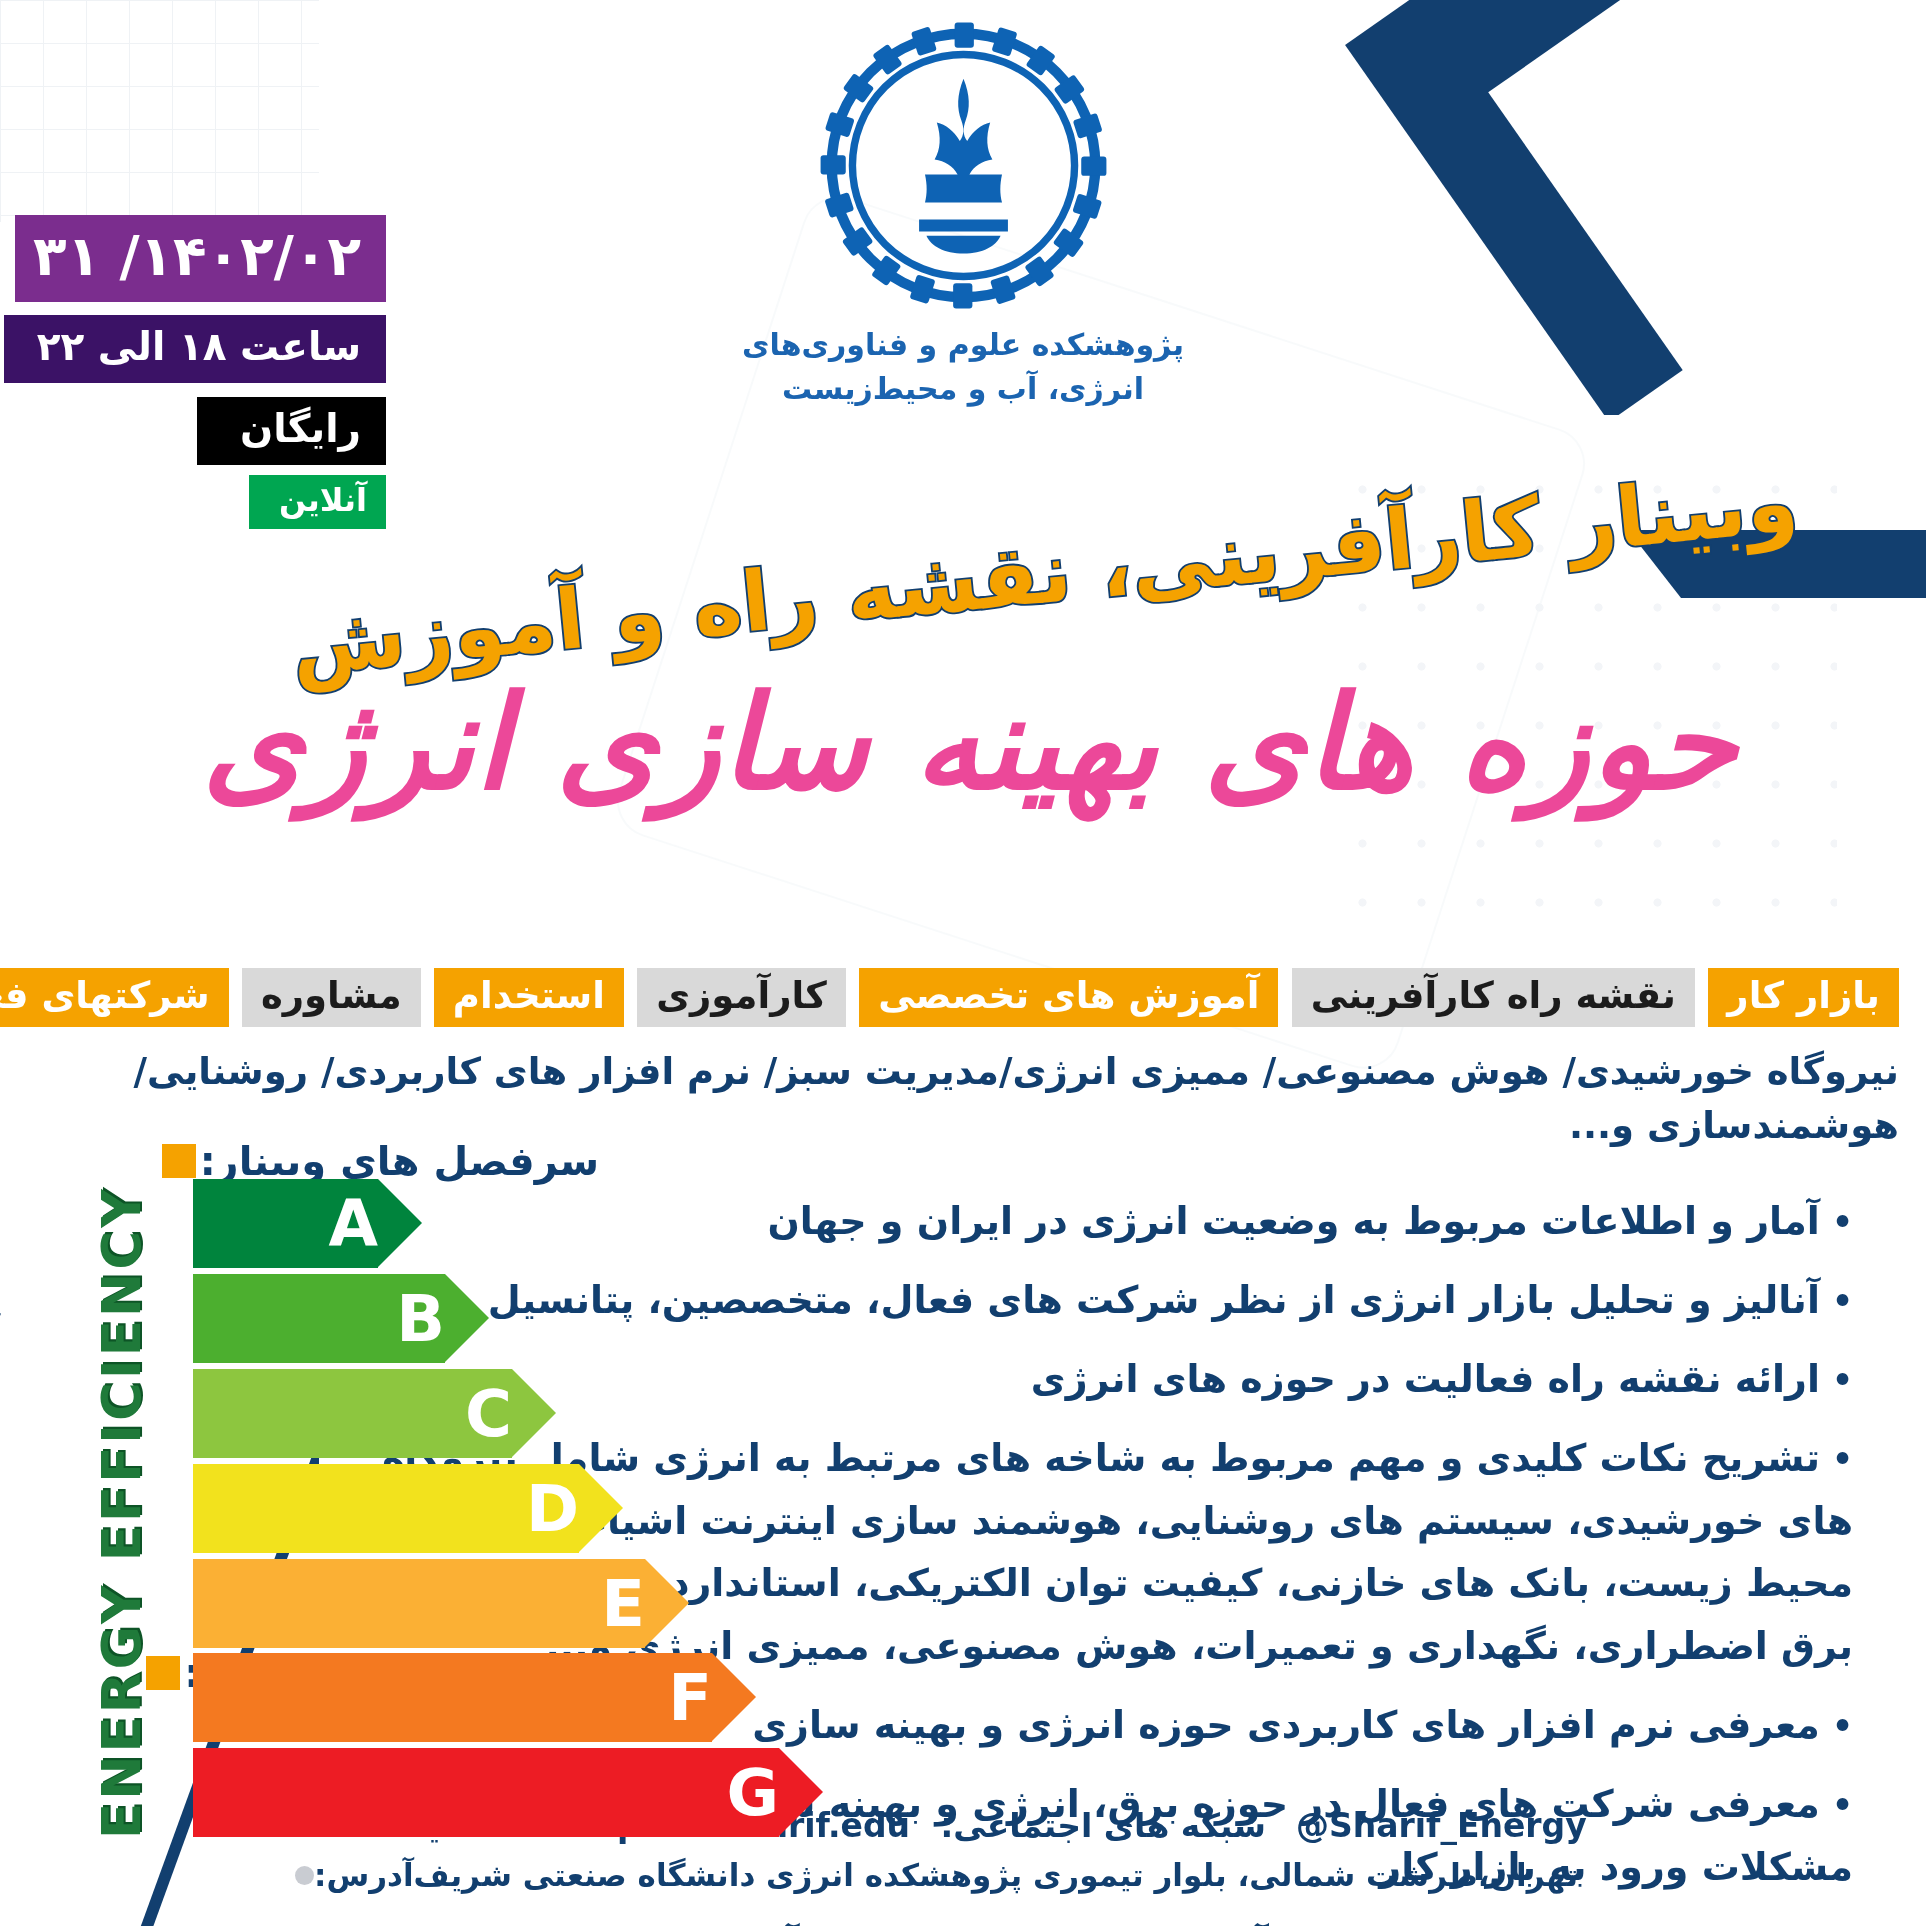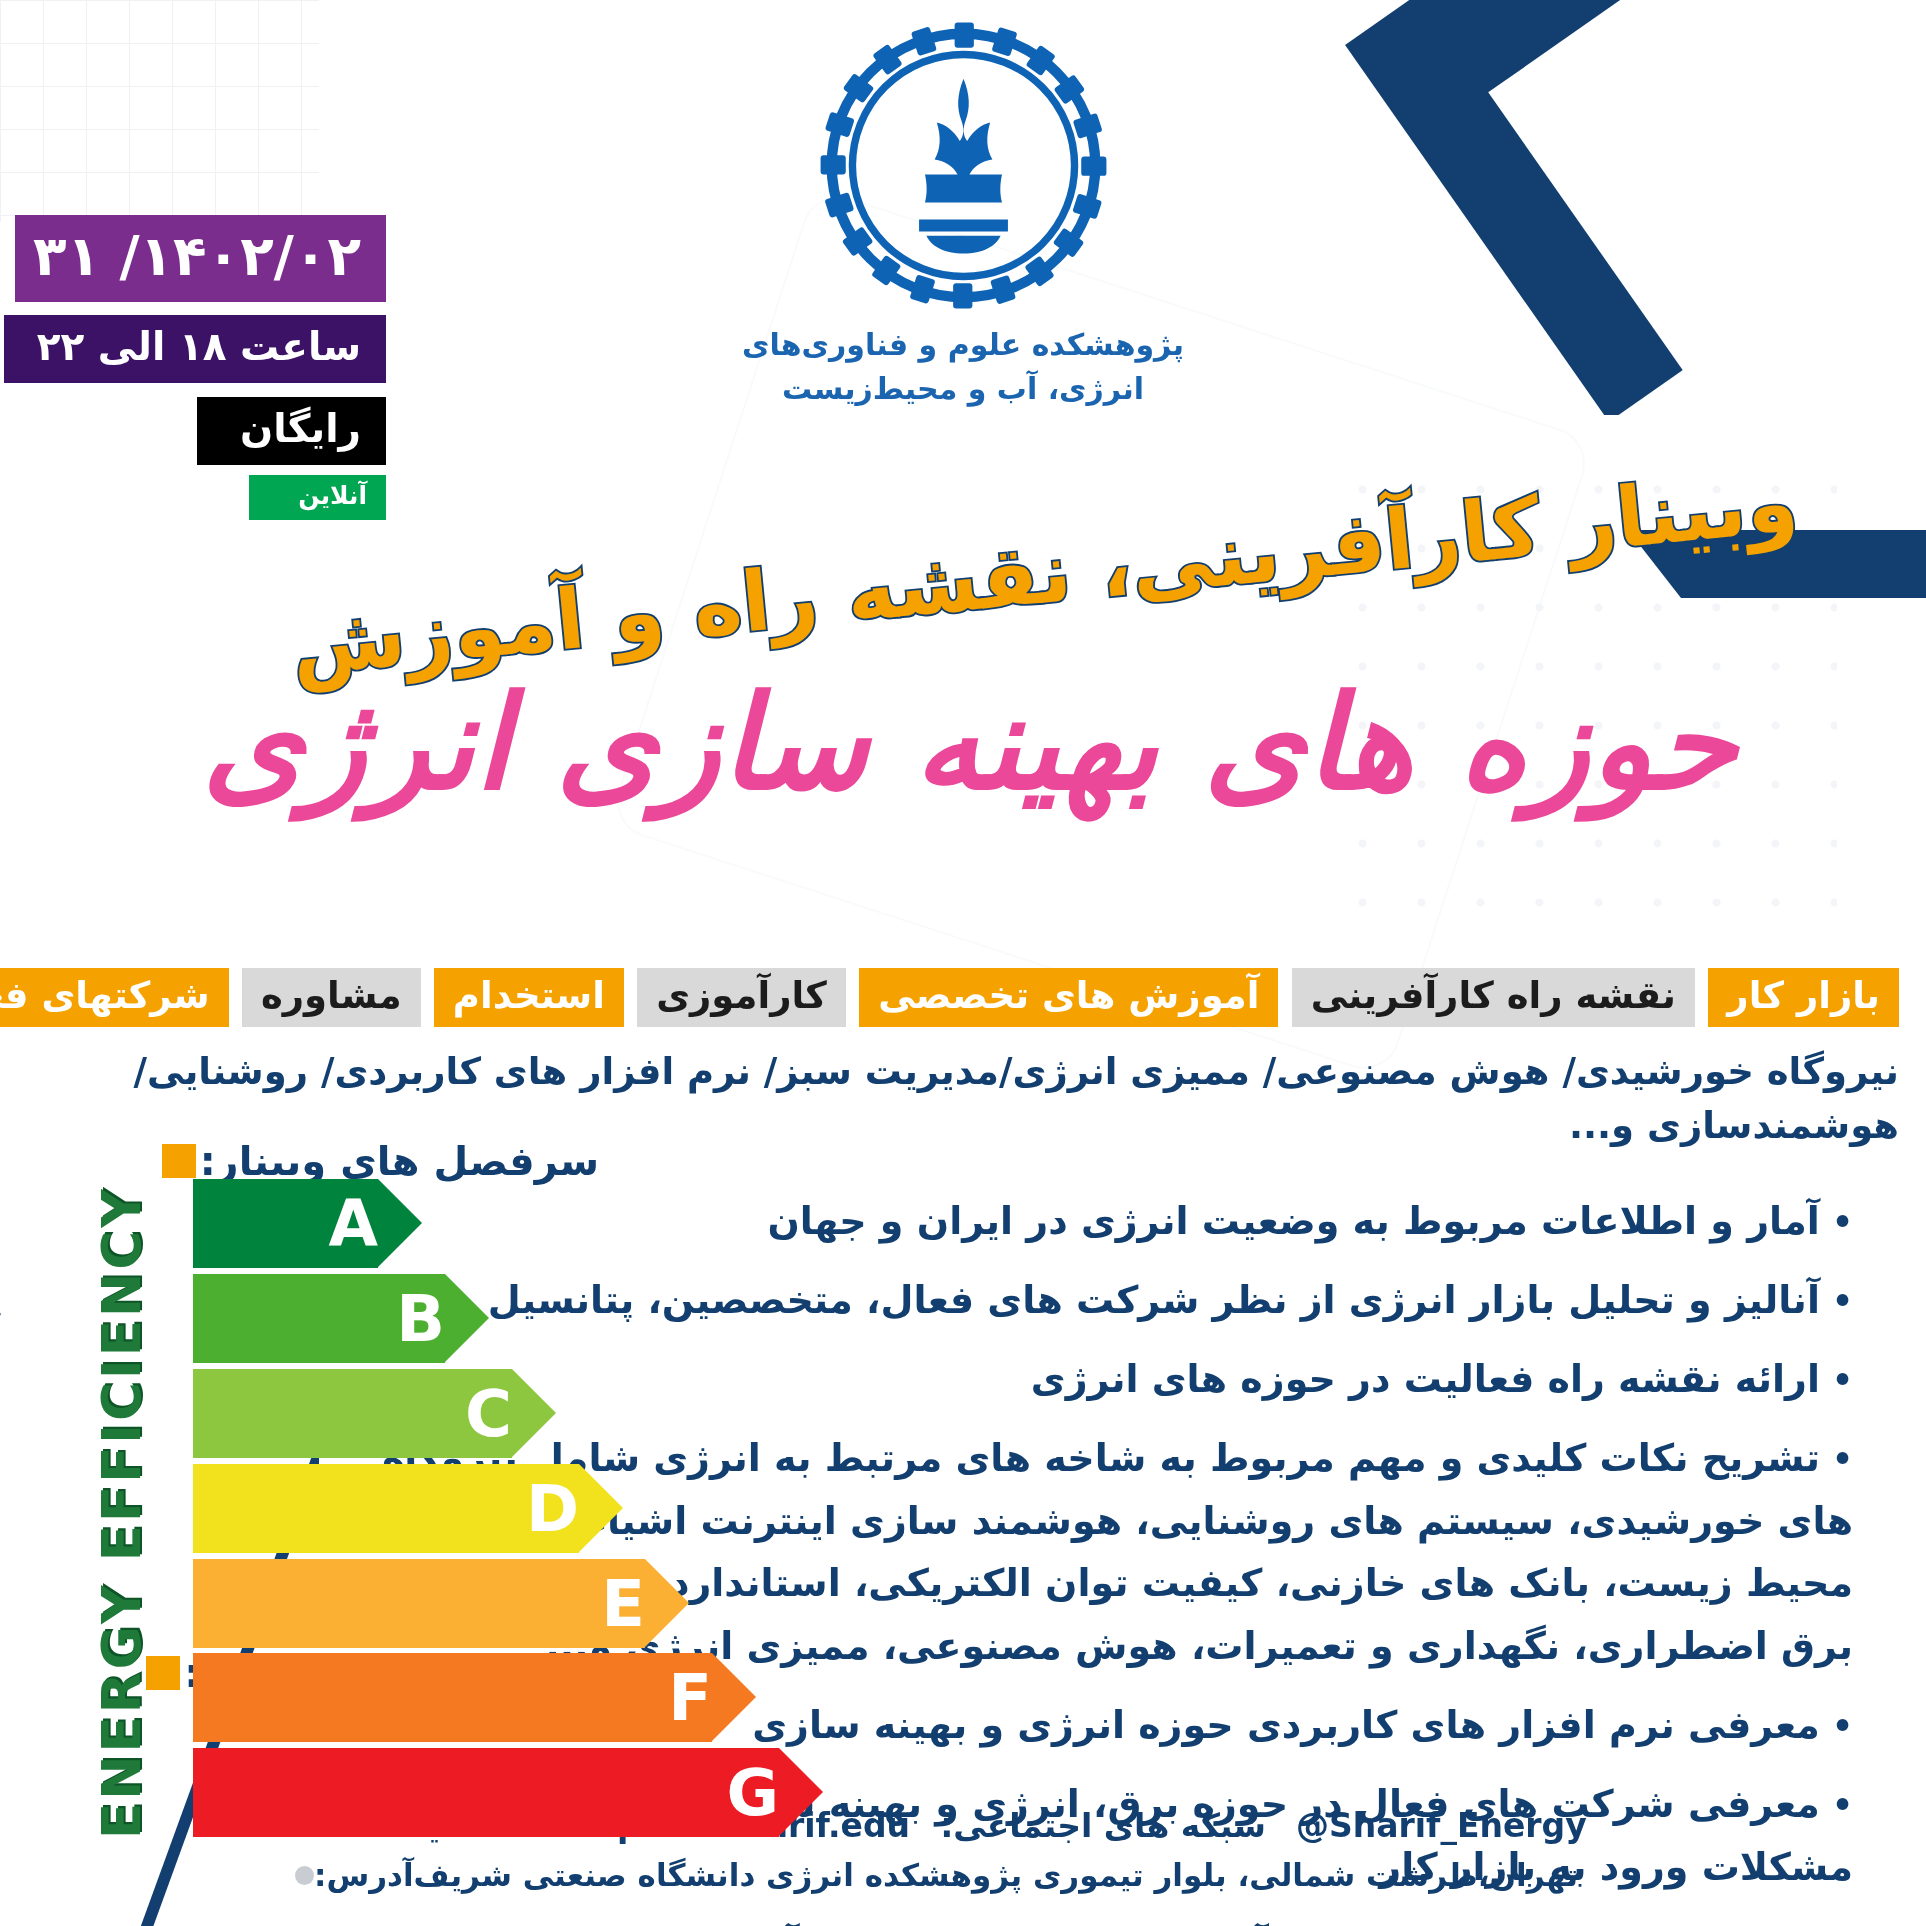--- a/index.html
+++ b/index.html
@@ -62,21 +62,21 @@
     border-width:0 53px 68px 0;border-color:transparent #123f6f transparent transparent;
   }
 
   
   .badges{position:absolute;left:0;top:215px;width:386px;}
   .badge{color:#fff;font-weight:bold;display:block;text-align:right;
          padding:7.4px 25px 10.4px 16.3px;box-sizing:border-box;}
   .badge-date{background:#7b2d8e;font-size:55px;width:371px;line-height:1.25;letter-spacing:0.7px;}
   .badge-time{background:#3b1266;font-size:39px;width:382px;margin-top:13.3px;line-height:1.3;}
   .badge-free{background:#000000;font-size:39px;width:189px;margin-top:13.3px;line-height:1.3;}
-  .badge-online{background:#00a651;font-size:25px;width:137px;margin-top:10.4px;line-height:1.3;padding:4.4px 19px 7.4px 13.3px;}
+  .badge-online{background:#00a651;font-size:32px;width:137px;margin-top:10.4px;line-height:1.3;padding:4.4px 19px 7.4px 13.3px;}
 
   
   .logo-wrap{position:absolute;top:21px;left:50%;transform:translateX(-50%);
              width:460px;text-align:center;}
   .logo-sub{margin-top:10.4px;color:#1b64b0;font-size:30px;font-weight:bold;line-height:1.45;}
 
   
   .title-line1{
     position:absolute;right:126px;top:512px;width:1231px;text-align:center;
     font-size:83px;font-weight:bold;color:#f5a200;

